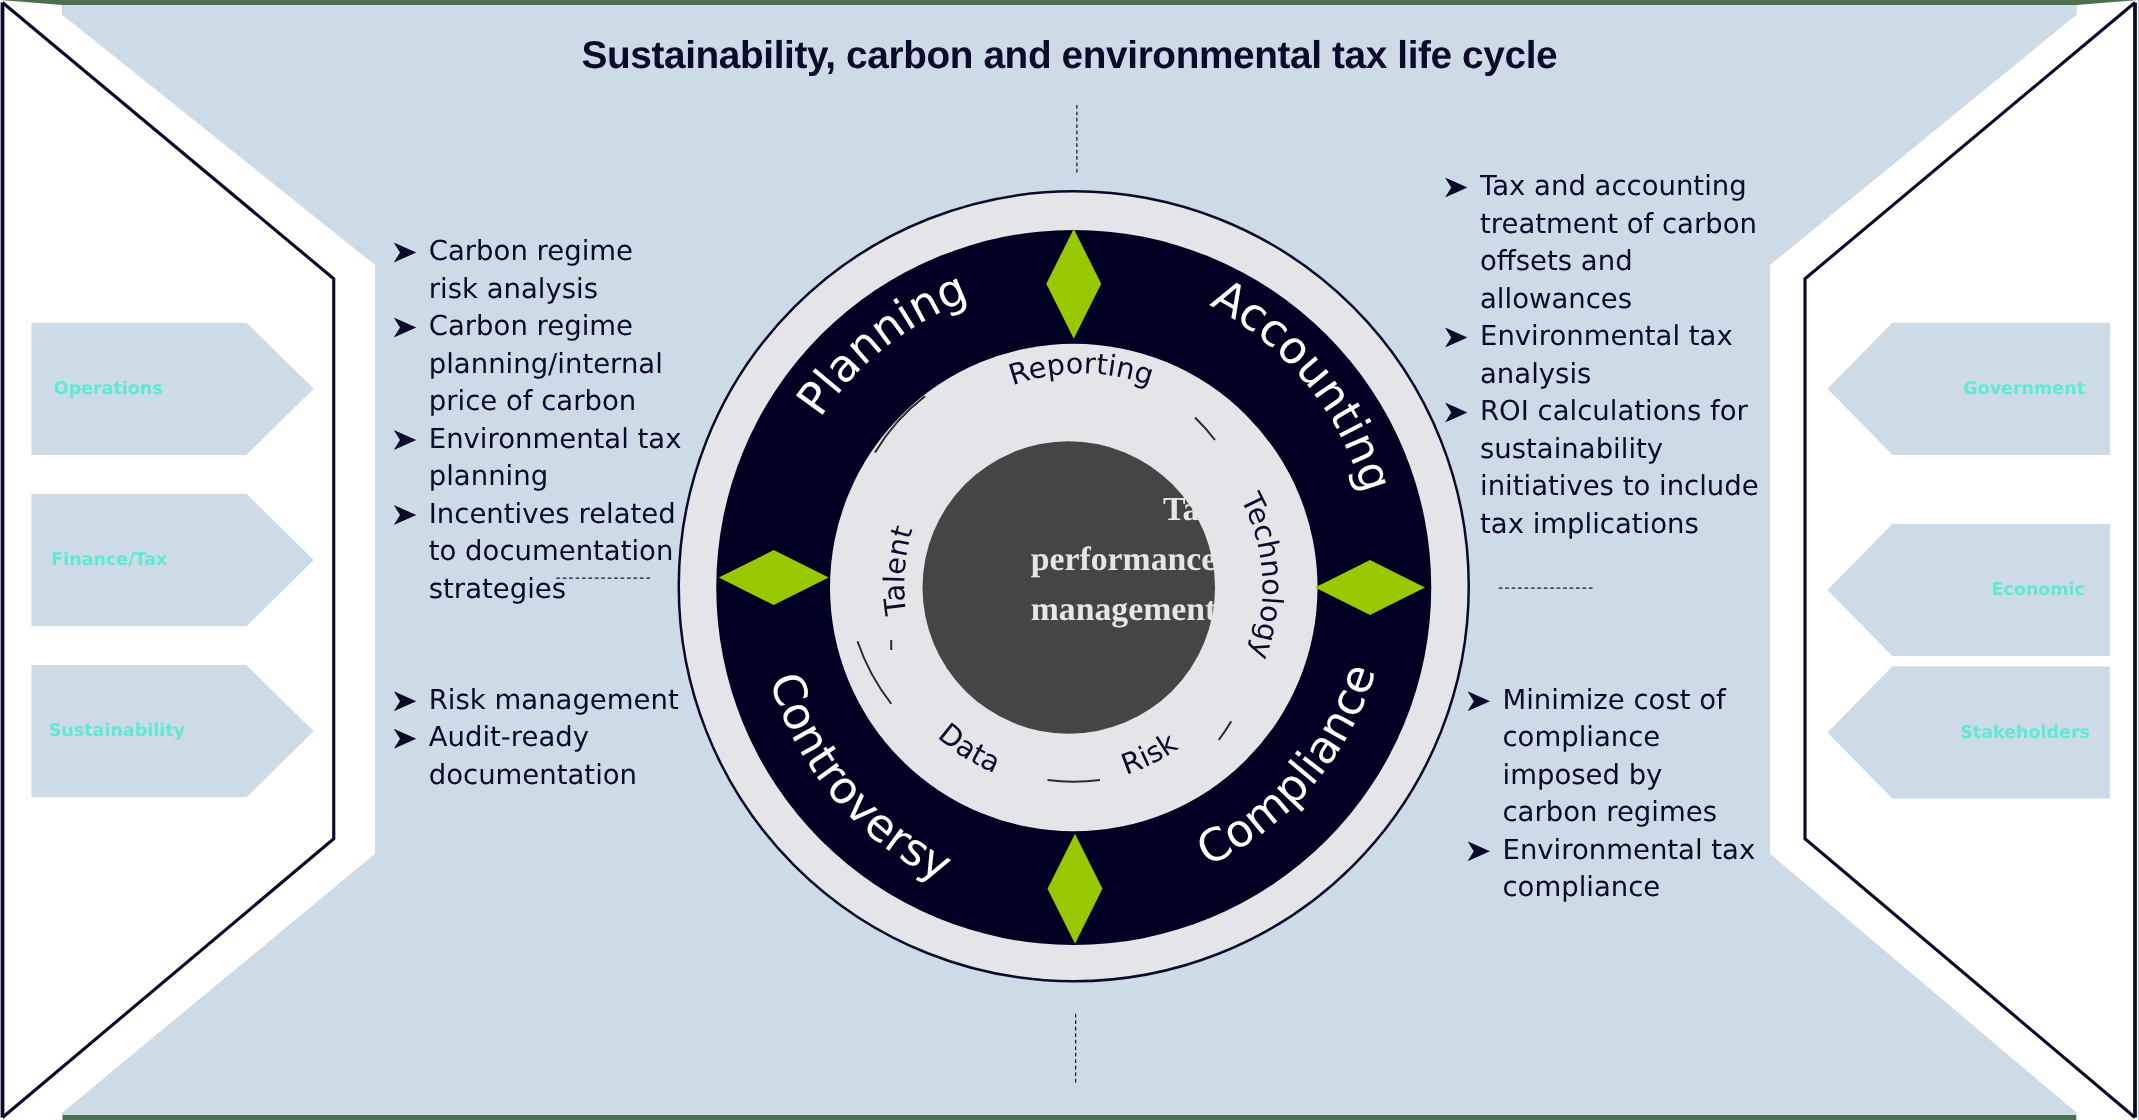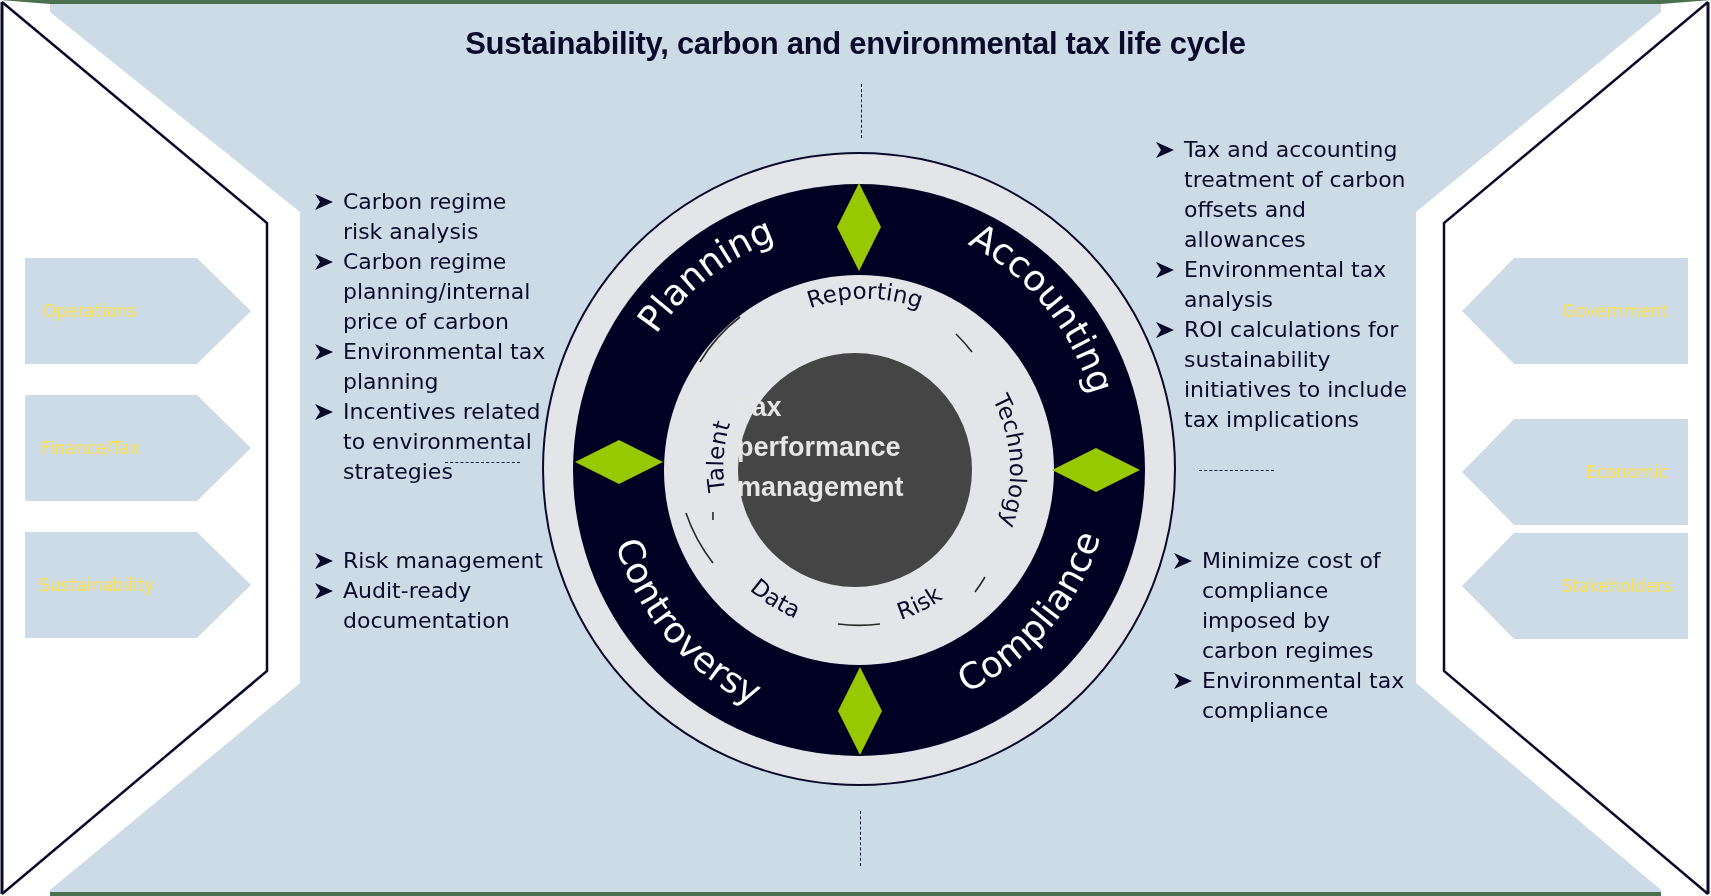--- a/index.html
+++ b/index.html
@@ -1,29 +1,29 @@
 <!DOCTYPE html>
 <html><head>
 <meta charset="utf-8">
 <style>
   html, body { margin: 0; padding: 0; }
   body { width: 1711px; height: 896px; position: relative; overflow: hidden; background: #4a7050; font-family: "DejaVu Sans", sans-serif; }
   .layer { position: absolute; left: 0; top: 0; width: 1711px; height: 896px; }
   .title { position: absolute; left: 0; top: 26px; width: 1711px; text-align: center; font-family: "Liberation Sans", sans-serif; font-weight: bold; font-size: 31px; color: #0a0a2a; letter-spacing: -0.3px; }
   .side-box { position: absolute; width: 226px; height: 106px; display: flex; align-items: center; }
   .side-box svg { position: absolute; left: 0; top: 0; }
-  .side-box .lbl { position: relative; font-family: "DejaVu Sans", sans-serif; font-weight: normal; font-size: 17px; color: #fde047; white-space: nowrap; }
+  .side-box .lbl { position: relative; font-family: "DejaVu Sans", sans-serif; font-weight: bold; font-size: 14px; color: #5eead4; white-space: nowrap; }
   .left-box .lbl { left: 18px; }
   .right-box .lbl { width: 206px; text-align: right; }
   .bullets { position: absolute; margin: 0; padding: 0; list-style: none; font-family: "DejaVu Sans", sans-serif; font-size: 22px; line-height: 30px; color: #0a0a2a; }
   .bullets li { position: relative; padding-left: 28px; }
   .bullets li .arrow { position: absolute; left: 0; top: 7px; width: 18px; height: 16px; }
   .dash-h { position: absolute; height: 0; border-top: 1px dashed #1a1a3a; }
   .dash-v { position: absolute; width: 0; border-left: 1px dashed #1a1a3a; }
-  .core-text { position: absolute; left: 737px; top: 387px; width: 236px; text-align: left; font-family: Liberation Sans, sans-serif; font-weight: bold; font-size: 27px; line-height: 40px; color: #e6e6e6; }
+  .core-text { position: absolute; left: 737px; top: 387px; width: 236px; text-align: right; font-family: Liberation Serif, serif; font-weight: bold; font-size: 27px; line-height: 40px; color: #e6e6e6; }
 </style>
 </head>
 <body>
 
 <svg class="layer" width="1711" height="896" viewBox="0 0 1711 896">
 
   <rect x="50" y="4" width="1611" height="888" fill="#cddbe6"></rect>
 
   <polygon points="0,0 50,4 50,12 300,212 300,683 50,890 50,896 0,896" fill="#ffffff"></polygon>
 
@@ -84,21 +84,21 @@
         <polygon points="0,0 18,8 0,16 5,8" fill="#0a0a2a"></polygon>
       </svg><span>Carbon regime</span><br><span>risk analysis</span></li>
   <li><svg class="arrow" viewBox="0 0 18 16">
         <polygon points="0,0 18,8 0,16 5,8" fill="#0a0a2a"></polygon>
       </svg><span>Carbon regime</span><br><span>planning/internal</span><br><span>price of carbon</span></li>
   <li><svg class="arrow" viewBox="0 0 18 16">
         <polygon points="0,0 18,8 0,16 5,8" fill="#0a0a2a"></polygon>
       </svg><span>Environmental tax</span><br><span>planning</span></li>
   <li><svg class="arrow" viewBox="0 0 18 16">
         <polygon points="0,0 18,8 0,16 5,8" fill="#0a0a2a"></polygon>
-      </svg><span>Incentives related</span><br><span>to environmental</span><br><span>strategies</span></li>
+      </svg><span>Incentives related</span><br><span>to documentation</span><br><span>strategies</span></li>
 </ul>
 <div class="dash-h" style="left:445px; top:462px; width:75px;"></div>
 
 <ul class="bullets" style="left:315px; top:546px;">
   <li><svg class="arrow" viewBox="0 0 18 16">
         <polygon points="0,0 18,8 0,16 5,8" fill="#0a0a2a"></polygon>
       </svg><span>Risk management</span></li>
   <li><svg class="arrow" viewBox="0 0 18 16">
         <polygon points="0,0 18,8 0,16 5,8" fill="#0a0a2a"></polygon>
       </svg><span>Audit-ready</span><br><span>documentation</span></li>

